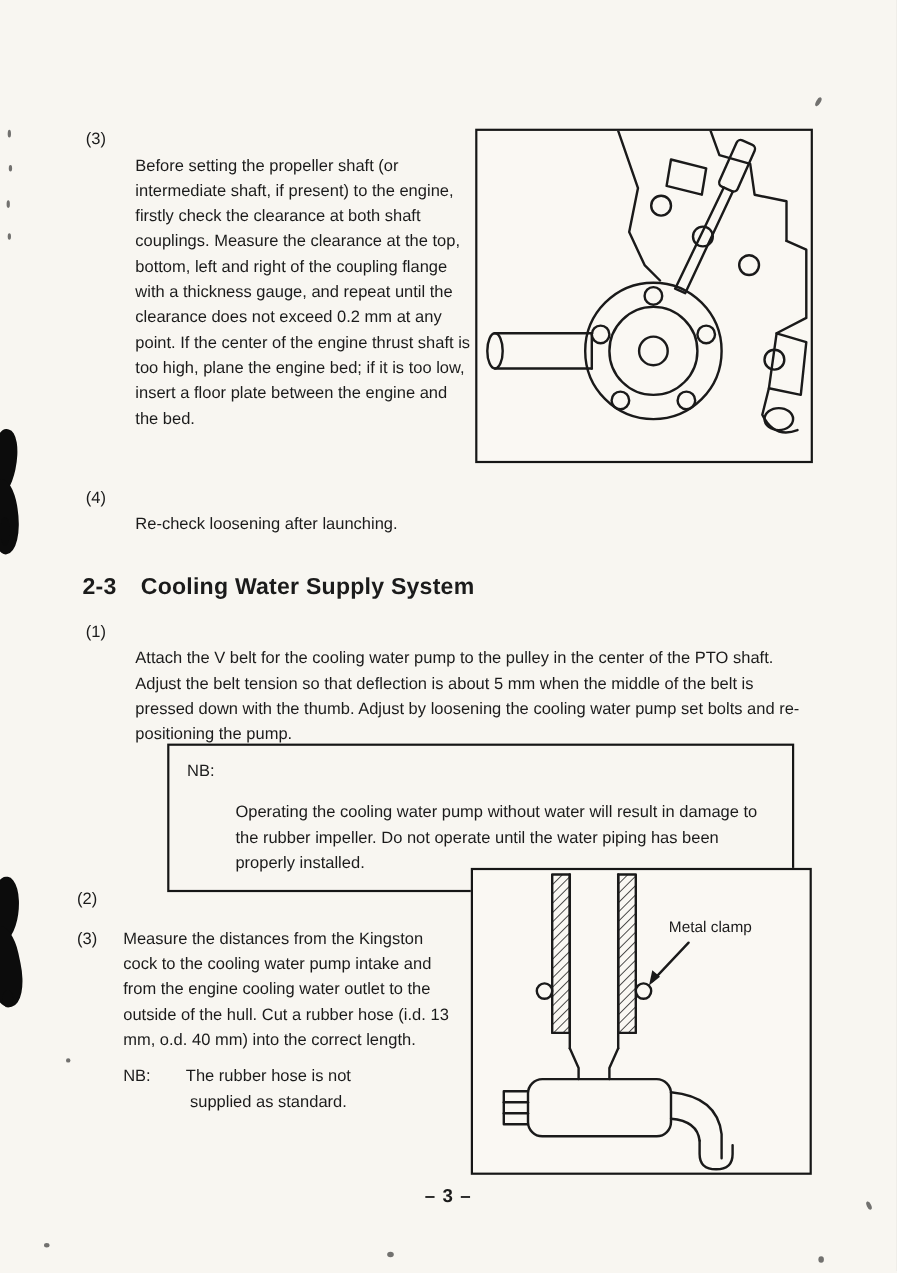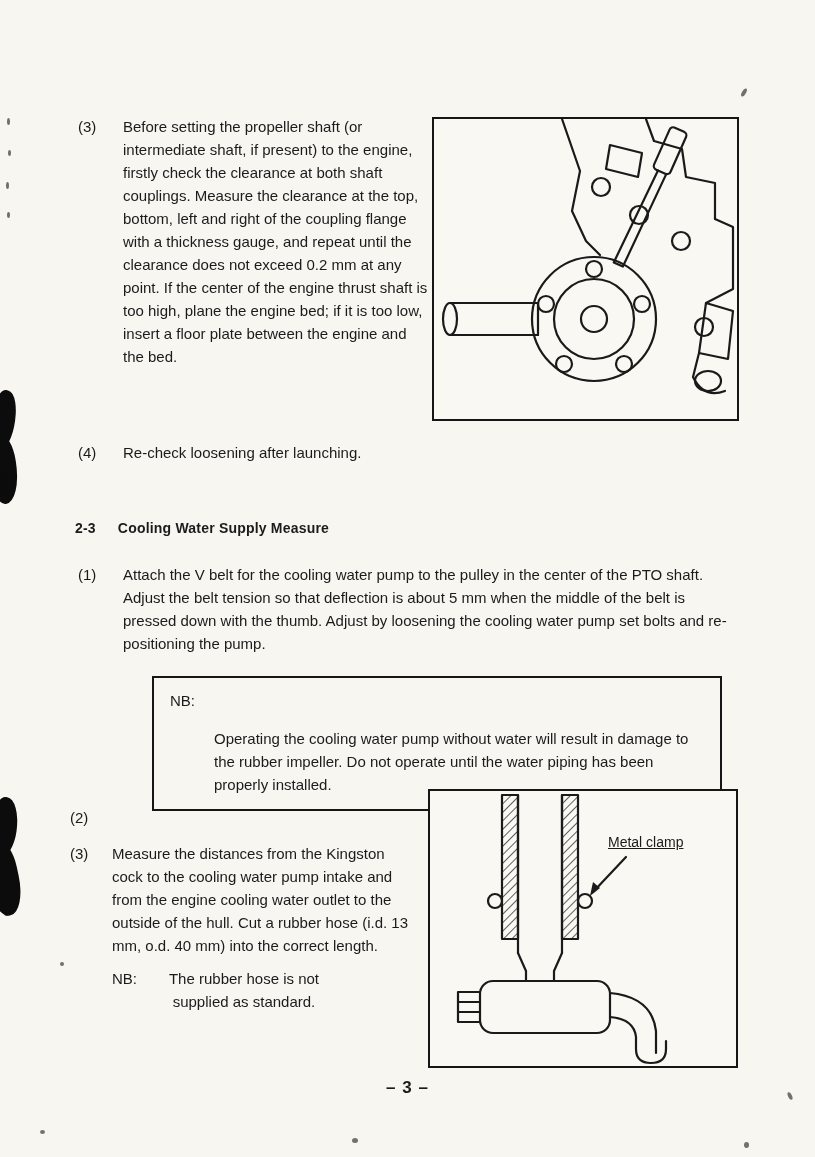--- a/index.html
+++ b/index.html
@@ -14,30 +14,30 @@
     background: #f8f6f1;
     color: #1b1b1b;
     font-family: "Liberation Sans", "DejaVu Sans", sans-serif;
     font-size: 15px;
     line-height: 23px;
     overflow: hidden;
   }
 
   .item { position: absolute; display: flex; }
   .item .num { flex: 0 0 45px; }
-  .item .txt { flex: 1; }
+  .item .txt { flex: 1; margin-top: 24px; }
 
   .item-top3   { left: 78px; top: 115px; width: 352px; }
   .item-top4   { left: 78px; top: 441px; width: 420px; }
   .item-cool1  { left: 78px; top: 563px; width: 664px; }
 
   .heading {
     position: absolute; left: 75px; top: 505px;
     display: flex; gap: 22px;
-    font-size: 14px; font-weight: 700; letter-spacing: .2px;
+    font-size: 21px; font-weight: 700; letter-spacing: .2px;
   }
 
   .figure {
     position: absolute;
     border: 2px solid #161616;
     background: #faf8f3;
   }
   .fig-coupling { left: 432px; top: 117px; width: 307px; height: 304px; }
   .fig-kingston { left: 428px; top: 789px; width: 310px; height: 279px; }
   .figure svg { display: block; }
@@ -56,21 +56,21 @@
   .bitem .num { flex: 0 0 42px; }
   .bitem.i2 .txt { width: 254px; }
   .bitem.i3 { margin-top: 13px; }
   .bitem.i3 .txt { width: 300px; }
   .subnb { display: flex; margin-left: 42px; margin-top: 10px; }
   .subnb .nblabel { flex: 0 0 43px; }
   .subnb .nbtxt { width: 178px; text-align: center; }
 
   .callout {
     position: absolute; left: 178px; top: 42px;
-    font-size: 14px; line-height: 18px; text-decoration: underline;
+    font-size: 14px; line-height: 18px;
   }
 
   .pagenum {
     position: absolute; left: 0; top: 1076px; width: 100%;
     text-align: center; font-size: 17px; font-weight: 700; letter-spacing: 1px;
   }
 
   .blob { position: absolute; background: #0c0c0c; }
   .speck { position: absolute; background: #2a2a2a; border-radius: 50%; opacity: .65; }
 </style>
@@ -140,21 +140,21 @@
     </svg>
   </div>
 
   <div class="item item-top4">
     <span class="num">(4)</span>
     <div class="txt">Re-check loosening after launching.</div>
   </div>
 
   <h2 class="heading">
     <span>2-3</span>
-    <span>Cooling Water Supply Measure</span>
+    <span>Cooling Water Supply System</span>
   </h2>
 
   <div class="item item-cool1">
     <span class="num">(1)</span>
     <div class="txt">Attach the V belt for the cooling water pump to the pulley in the center of the PTO shaft. Adjust the belt tension so that deflection is about 5 mm when the middle of the belt is pressed down with the thumb. Adjust by loosening the cooling water pump set bolts and re-positioning the pump.</div>
   </div>
 
   <div class="nbbox">
     <span class="nblabel">NB:</span>
     <div class="nbtxt">Operating the cooling water pump without water will result in damage to the rubber impeller. Do not operate until the water piping has been properly installed.</div>

